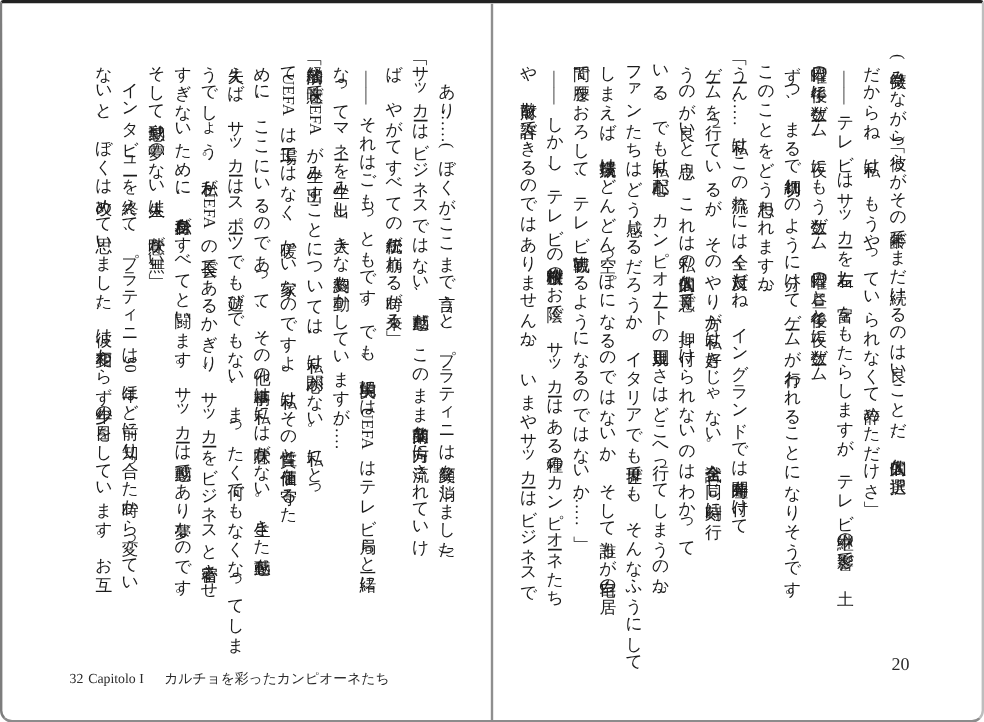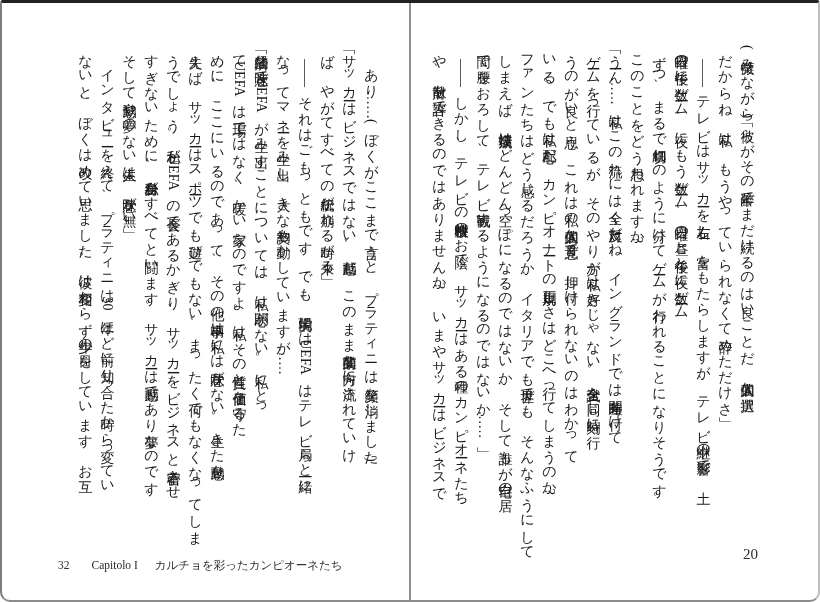--- a/index.html
+++ b/index.html
@@ -57,21 +57,21 @@
     white-space: nowrap;
   }
   .footer-left {
     position: absolute;
     left: 56px;
     bottom: 27px;
     font-size: 11.5px;
     color: #2a2a2a;
     white-space: nowrap;
   }
-  .footer-left .chapter-label { margin-left: 22px; }
+  .footer-left .chapter-label { margin-left: 4px; }
   .footer-left .chapter-title { margin-left: 17px; text-align: right; }
   .footer-right {
     position: absolute;
     right: 60px;
     bottom: 37px;
     font-size: 15px;
     color: #2a2a2a;
   }
 </style>
 </head>

